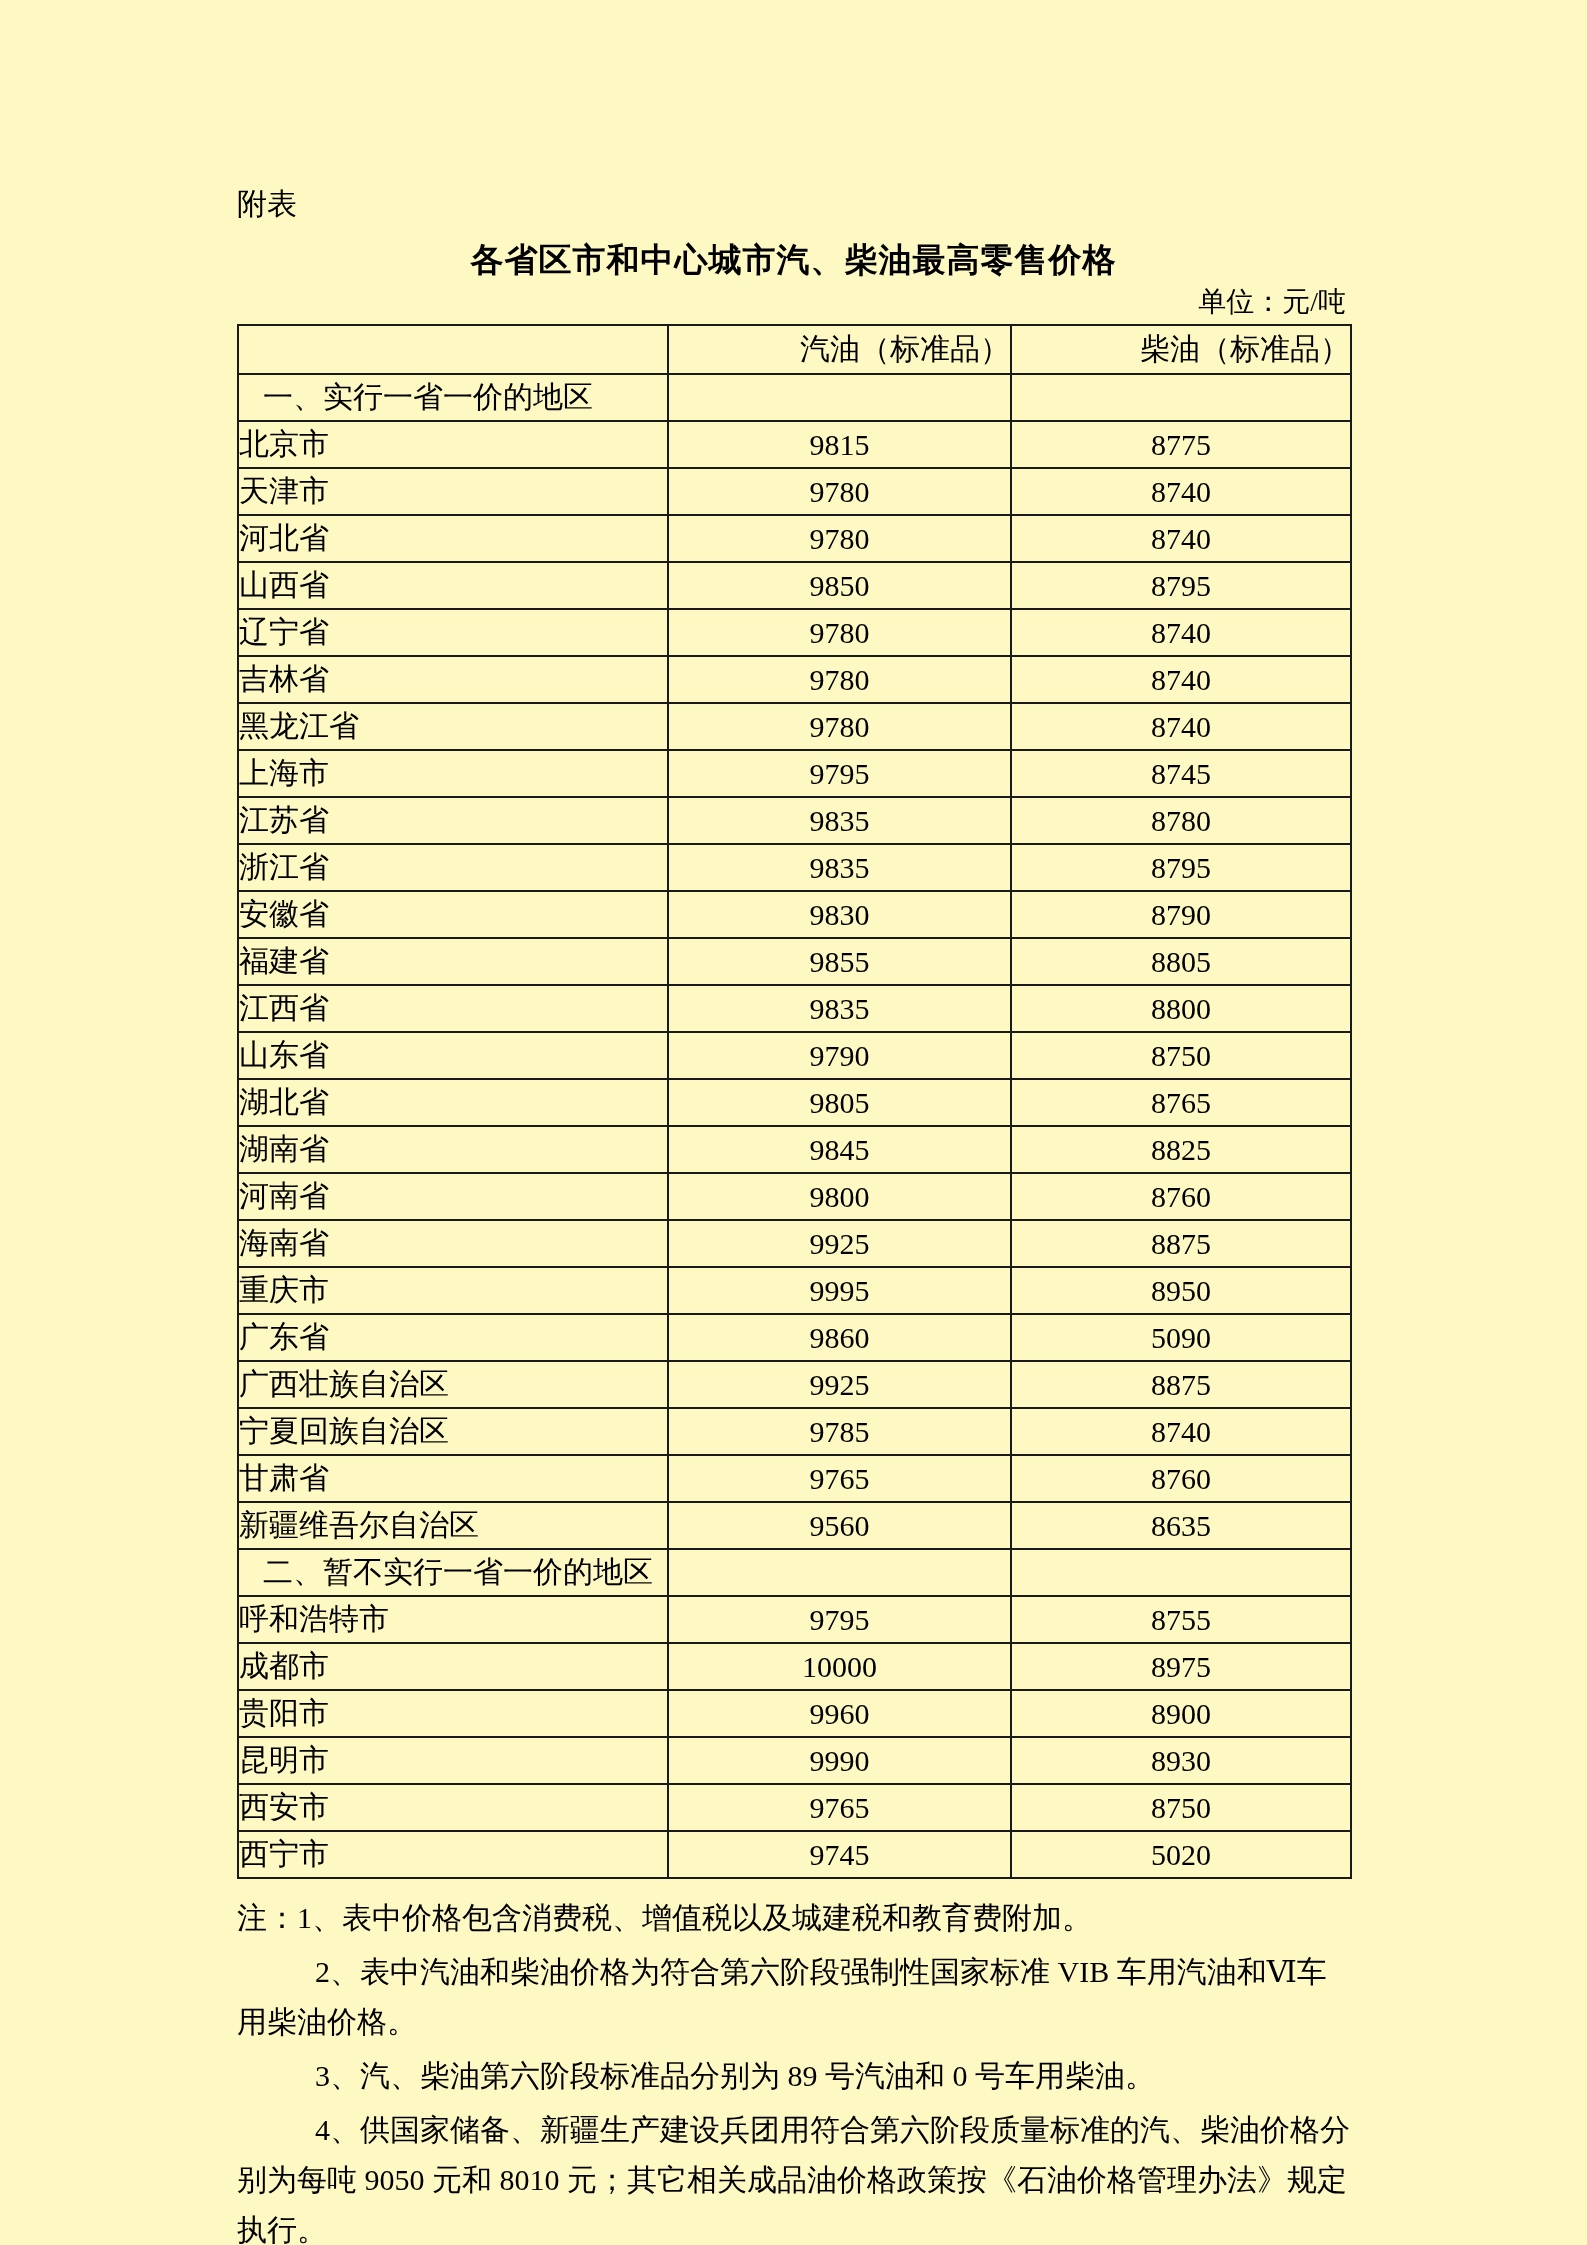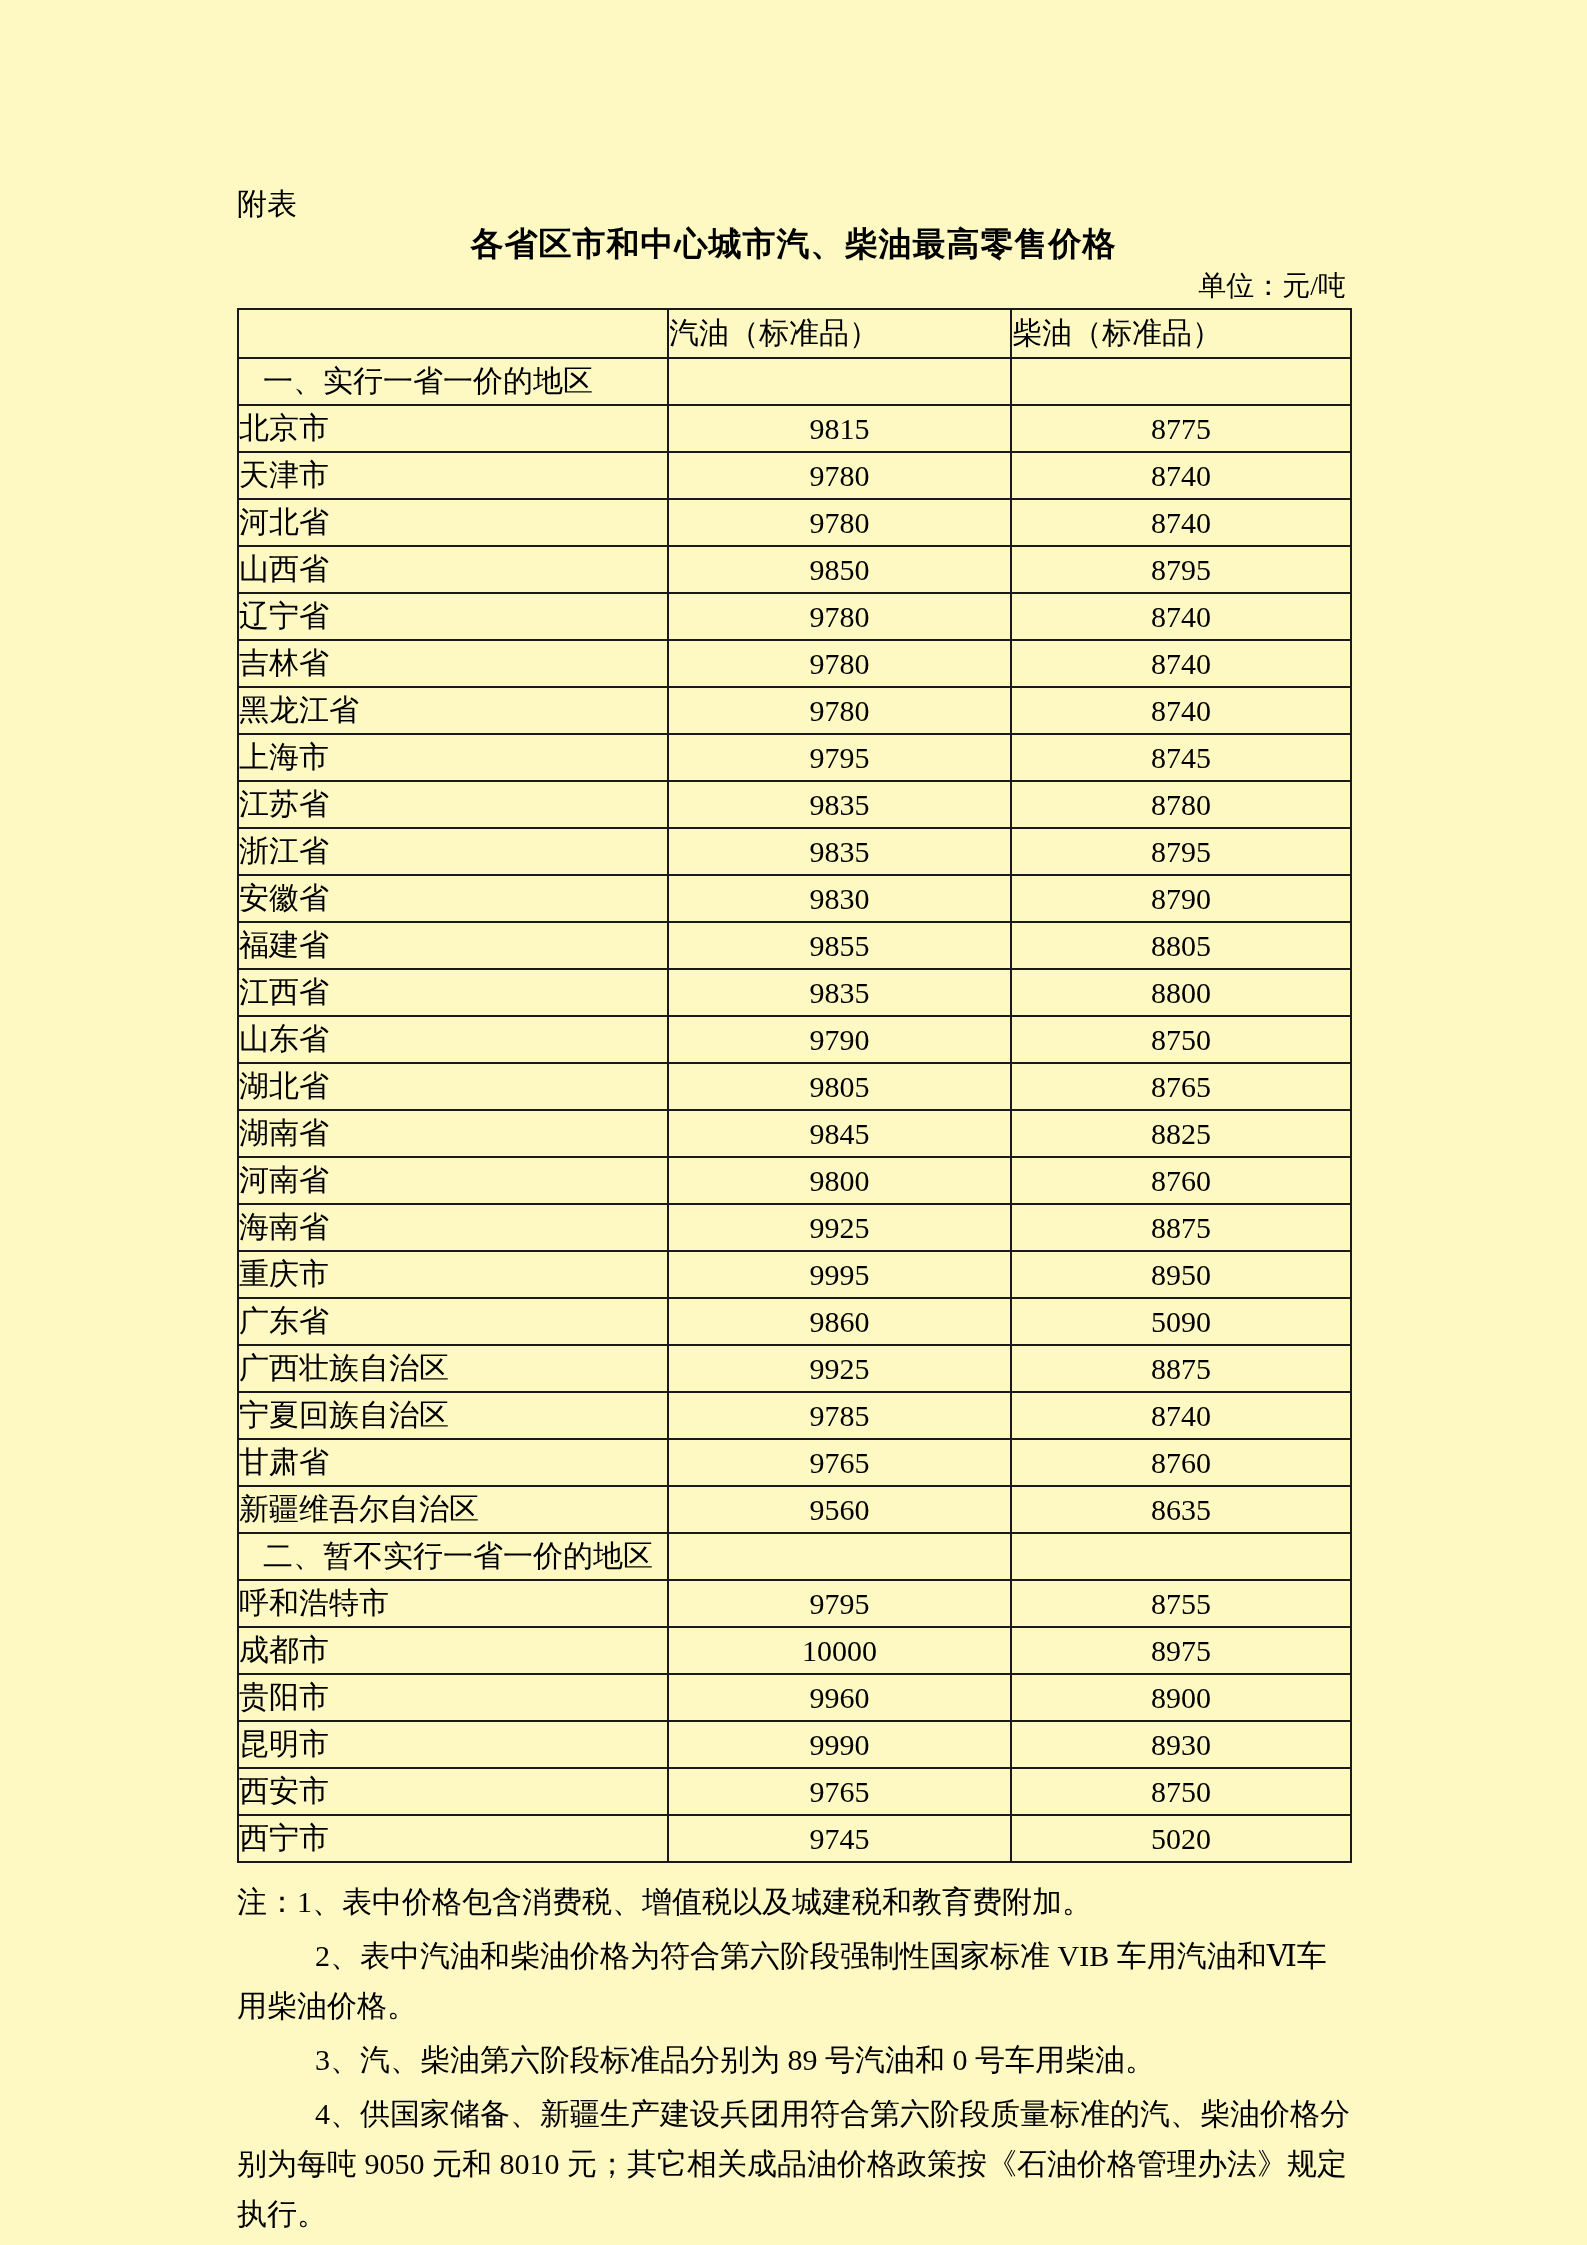--- a/index.html
+++ b/index.html
@@ -22,21 +22,21 @@
     top: 0;
     width: 1113px;
   }
   .doc-label {
     padding-top: 186px;
     font-size: 30px;
     line-height: 36px;
     text-align: left;
   }
   .title {
-    margin-top: 0;
+    margin-top: 16px;
     font-size: 33px;
     line-height: 44px;
     font-weight: bold;
     text-align: center;
     letter-spacing: 1px;
   }
   .unit-line {
     margin-top: 2px;
     font-size: 28px;
     line-height: 36px;
@@ -54,21 +54,21 @@
   .price-table col.c3 { width: 340px; }
   .price-table th,
   .price-table td {
     border: 2px solid #1a1a1a;
     padding: 0;
     font-size: 30px;
     font-weight: normal;
     overflow: hidden;
     white-space: nowrap;
   }
-  .price-table thead th { height: 47px; text-align: left; border-radius: 15px; }
+  .price-table thead th { height: 47px; text-align: right; border-radius: 15px; }
   .price-table tbody td { height: 45px; }
   td.region-cell {
     text-align: left;
   }
   tr.section-row td.region-cell {
     padding-left: 24px;
   }
   td.num-cell { text-align: center; }
   .notes {
     margin-top: 14px;

